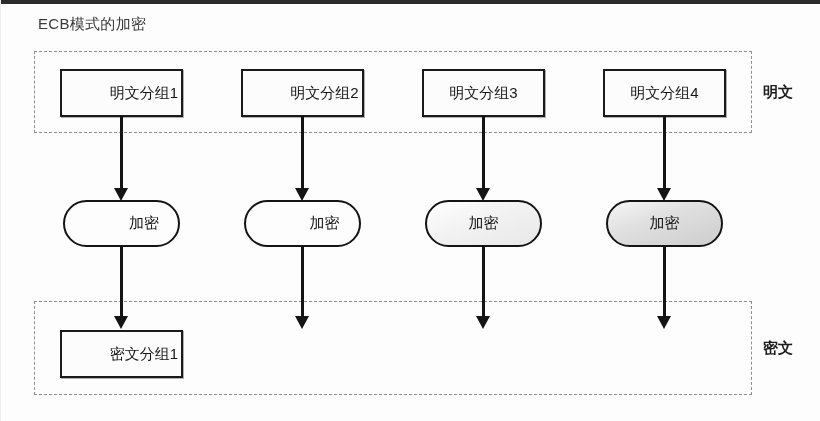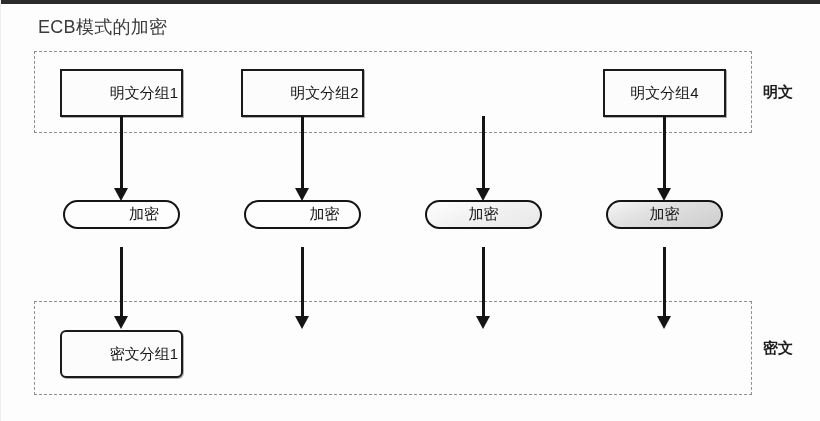--- a/index.html
+++ b/index.html
@@ -22,21 +22,21 @@
   .top-bar {
     position: absolute;
     left: 0; top: 0;
     width: 820px; height: 4px;
     background: #2b2b2b;
   }
   .diagram-title {
     position: absolute;
     left: 37px;
     top: 15px;
-    font-size: 18px;
+    font-size: 15px;
     color: #3a3a3a;
     letter-spacing: 0.3px;
     white-space: nowrap;
   }
   
   .dashed-group {
     position: absolute;
     border: 1.5px dashed #8f8f8f;
     box-sizing: border-box;
   }
@@ -64,31 +64,31 @@
     background: #fcfcfc;
     display: flex;
     align-items: center;
     justify-content: center;
     font-size: 15px;
     color: #161616;
     box-shadow: 1px 1px 0 rgba(0,0,0,0.30);
     white-space: nowrap;
   }
   .row-plain  { top: 69px; }
-  .row-cipher { top: 330px; border-radius: 6px; }
+  .row-cipher { top: 330px; }
   .col-1 { left: 59px; padding-left: 45px; }
   .col-2 { left: 240px; padding-left: 44px; }
   .col-3 { left: 421px; }
   .col-4 { left: 602px; }
 
   
   .pill {
     position: absolute;
     width: 117px;
-    height: 29px;
+    height: 47px;
     top: 200px;
     box-sizing: border-box;
     border: 2.5px solid #141414;
     border-radius: 24px;
     background: #fdfdfd;
     display: flex;
     align-items: center;
     justify-content: center;
     font-size: 15px;
     color: #141414;
@@ -146,20 +146,21 @@
   <div class="diagram-title">ECB模式的加密</div>
 
   <div id="group-plaintext" class="dashed-group"></div>
   <div id="label-plaintext" class="group-label">明文</div>
 
   <div id="group-ciphertext" class="dashed-group"></div>
   <div id="label-ciphertext" class="group-label">密文</div>
 
   <div class="block row-plain col-1">明文分组1</div>
   <div class="block row-plain col-2">明文分组2</div>
+  <div class="block row-plain col-3">明文分组3</div>
   <div class="block row-plain col-4">明文分组4</div>
 
   <div class="arrow arrow-top arr-1">
     <div class="shaft"></div>
     <div class="head"></div>
   </div>
   <div class="arrow arrow-top arr-2">
     <div class="shaft"></div>
     <div class="head"></div>
   </div>

